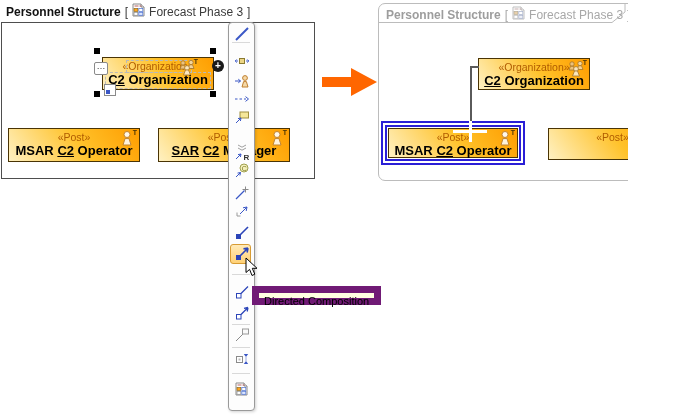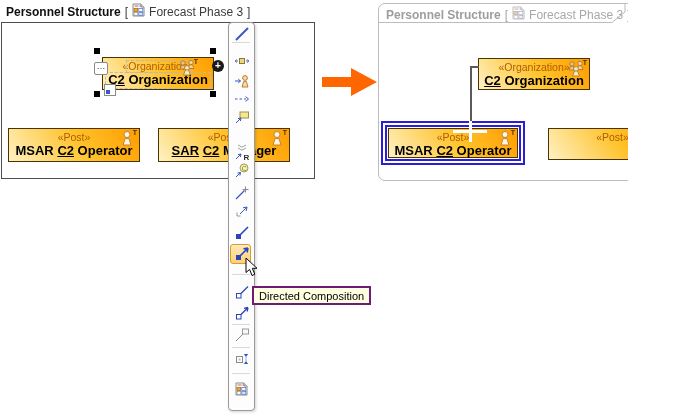--- a/index.html
+++ b/index.html
@@ -44,21 +44,21 @@
   .bigarrow{position:absolute;left:322px;top:64px;z-index:1;}
   
   .palette{position:absolute;left:228px;top:22px;width:25px;height:387px;background:#fdfdfd;
            border:1px solid #9a9a9a;border-radius:4px;box-shadow:1px 1px 3px rgba(0,0,0,.18);z-index:6;}
   .tool{position:absolute;left:4px;width:17px;height:16px;display:flex;align-items:center;justify-content:center;}
   .sep{position:absolute;left:3px;width:18px;height:1px;background:#d9d9d9;}
   .toolsel{position:absolute;left:1px;top:221px;width:21px;height:20px;box-sizing:border-box;
            border:1px solid #d79b33;border-radius:3px;background:linear-gradient(#ffeab8,#ffd176);}
   
   .tooltip{position:absolute;left:252px;top:286px;height:19px;box-sizing:border-box;background:#ffffe1;
-           border:2px solid #701a75;font-size:11px;color:#000;line-height:17px;padding:0 5px;white-space:nowrap;z-index:8;}
+           border:7px solid #701a75;font-size:11px;color:#000;line-height:17px;padding:0 5px;white-space:nowrap;z-index:8;}
   .cursor{position:absolute;left:245px;top:257px;z-index:9;}
 </style>
 </head>
 <body>
 
 <div class="stage">
 
   <div class="dg-header left-h">
     <span class="ttl">Personnel Structure</span>
     <span>[</span>

